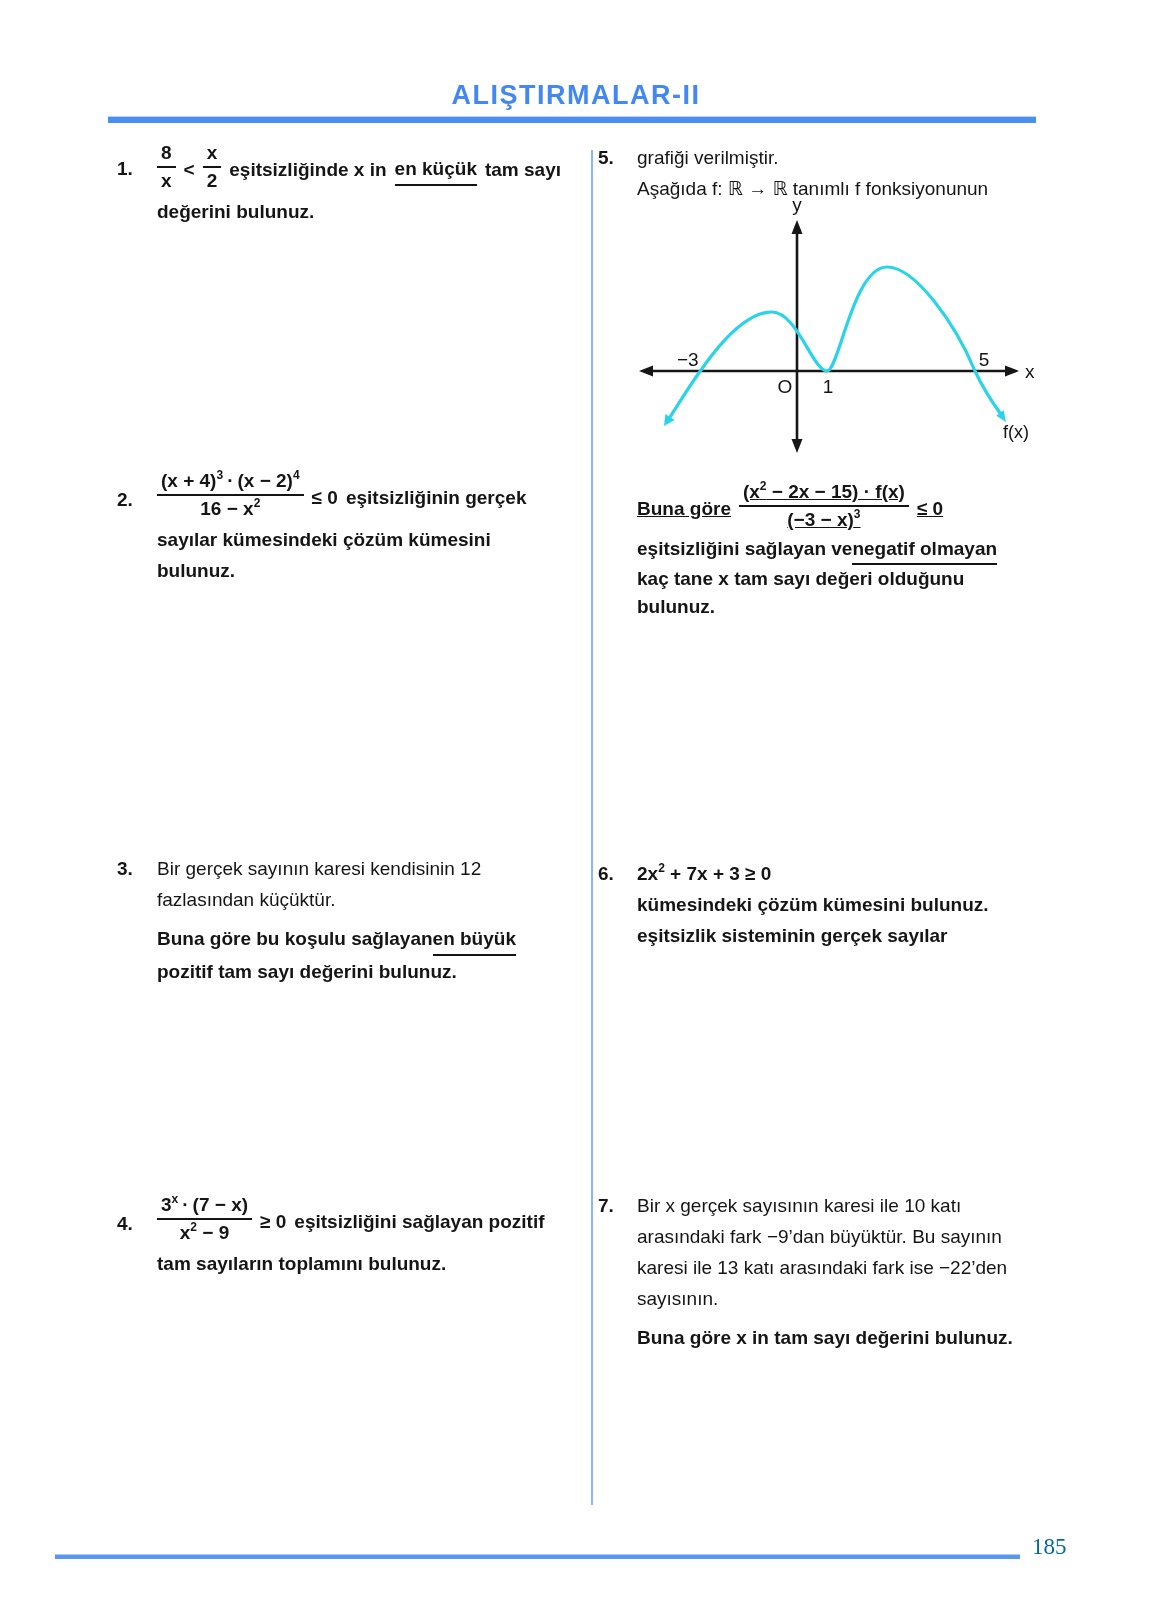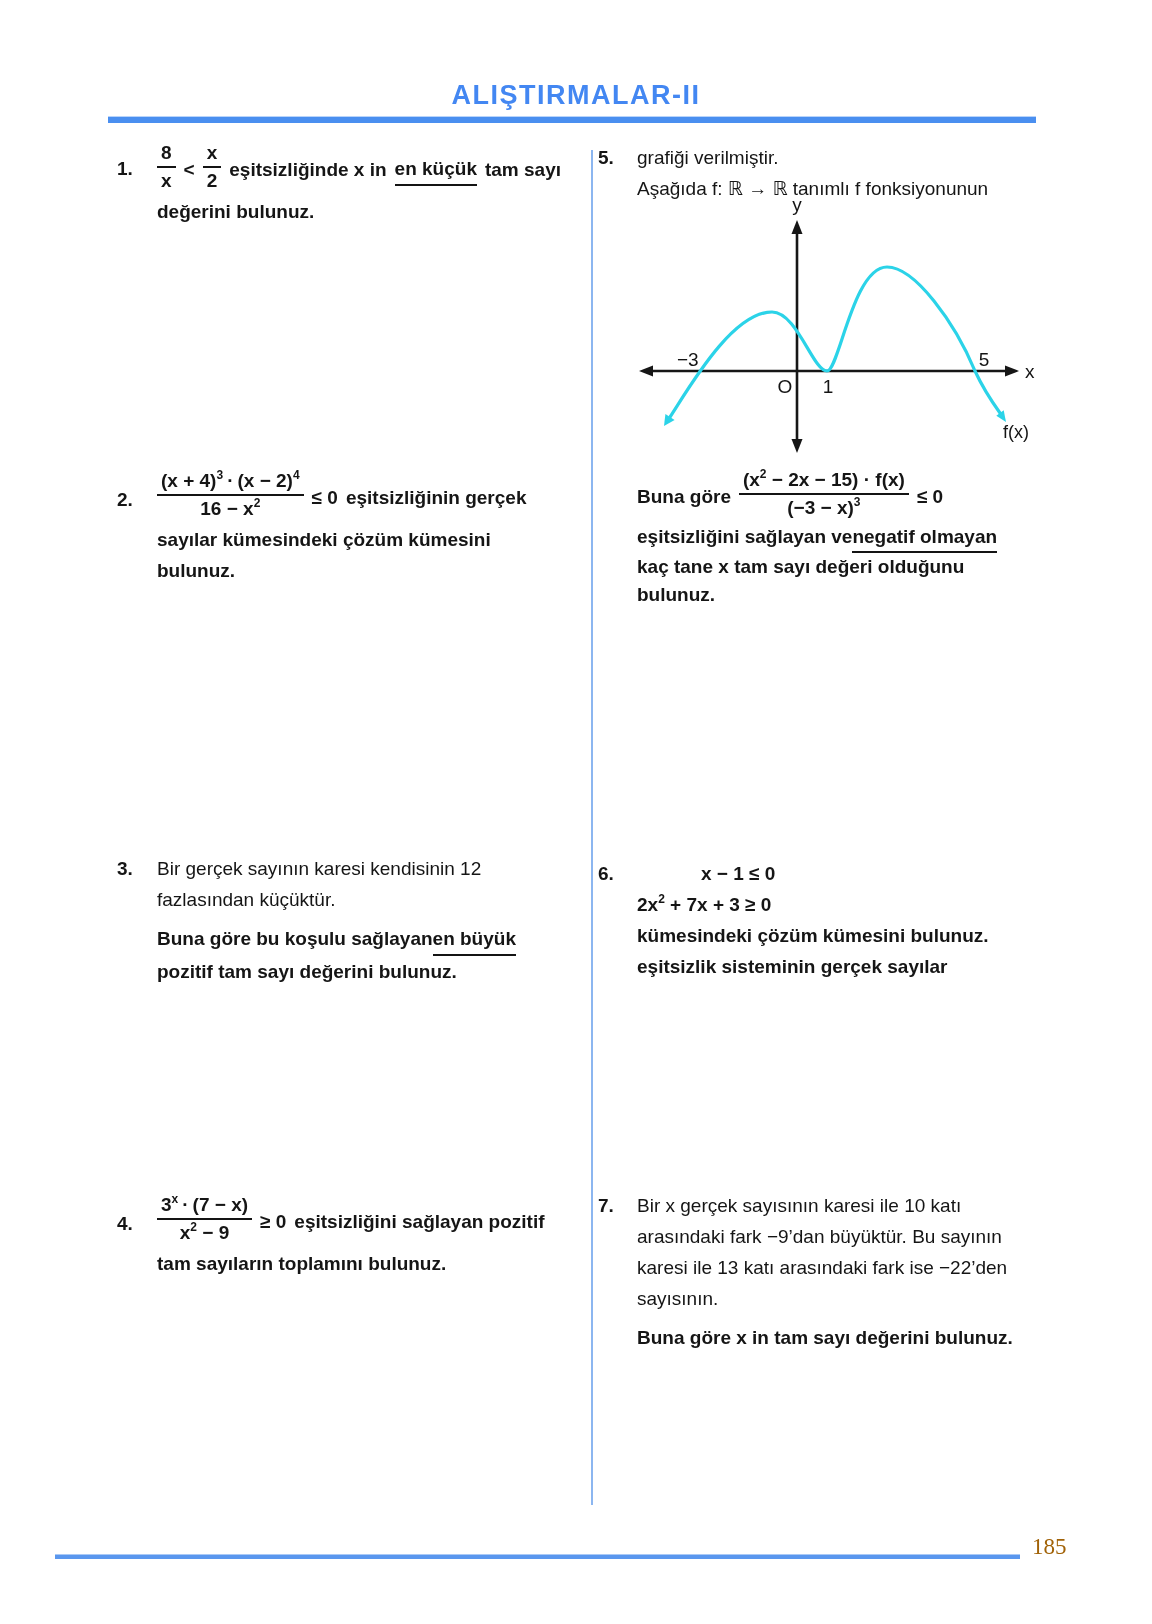--- a/index.html
+++ b/index.html
@@ -6,21 +6,21 @@
   .page{position:relative;width:1152px;height:1624px;background:#fff;overflow:hidden;
         font-family:"Liberation Sans","DejaVu Sans",sans-serif;color:#151515;}
   .title{position:absolute;top:80px;left:0;width:100%;text-align:center;
          font-size:27px;font-weight:bold;letter-spacing:1.5px;color:#4387f2;}
   .title-rule{position:absolute;top:116px;left:108px;width:928px;height:6px;
               background:#4a8ff0;border-top:1px solid #b9d4fa;}
   .divider{position:absolute;left:591px;top:150px;width:2px;height:1355px;background:#8cb6f0;}
   .footer-rule{position:absolute;left:55px;top:1554px;width:965px;height:4px;
                background:#5a97ee;border-top:1px solid #a9c9f6;}
   .page-number{position:absolute;left:1032px;top:1534px;font-family:"Liberation Serif","DejaVu Serif",serif;
-               font-size:23px;color:#a16207;}
+               font-size:23px;color:#0369a1;}
 
   .problem{position:absolute;display:flex;align-items:flex-start;}
   .pnum{flex:none;width:40px;font-weight:bold;font-size:19px;line-height:31px;}
   .pnum.vctr{padding-top:14px;}
   .pnum.vctr-sm{padding-top:11px;}
   .pbody{font-size:19px;line-height:31px;}
   .bold{font-weight:bold;}
   .reg{font-weight:normal;}
   .ln{white-space:nowrap;}
   .lnflex{display:flex;white-space:nowrap;}
@@ -35,21 +35,21 @@
   sup{font-size:12px;position:relative;top:-1px;vertical-align:super;line-height:0;}
   .dotsp{padding:0 4px;}
 
   .graph{display:block;margin-top:-9px;}
   .ax{stroke:#161616;stroke-width:2.6;}
   .axf{fill:#161616;}
   .curve{fill:none;stroke:#2bd3e8;stroke-width:3.2;stroke-linecap:round;}
   .cf{fill:#2bd3e8;}
   .graph text{font-size:19px;fill:#141414;font-family:"Liberation Sans","DejaVu Sans",sans-serif;}
   .graph text.fx{font-size:18px;}
-  .frm{margin-top:6px;}
+  .frm{margin-top:18px;text-decoration:underline;}
   .tight .ln,.tight .lnflex{line-height:28px;}
 </style>
 </head>
 <body>
 
 <div class="page">
 
   <div class="title">ALIŞTIRMALAR-II</div>
   <div class="title-rule"></div>
   <div class="divider"></div>
@@ -162,21 +162,20 @@
         </div>
         <div class="ln bold">kaç tane x tam sayı değeri olduğunu</div>
         <div class="ln bold">bulunuz.</div>
       </div>
     </div>
   </section>
 
   <section class="problem" style="left:598px;top:858px;width:450px;">
     <div class="pnum" style="width:39px;">6.</div>
     <div class="pbody bold">
-      <div class="ln indent1">x − 1 ≤ 0</div>
       <div class="ln"><span>2x</span><sup>2</sup><span> + 7x + 3 ≥ 0</span></div>
       <div class="ln">kümesindeki çözüm kümesini bulunuz.</div>
       <div class="ln">eşitsizlik sisteminin gerçek sayılar</div>
     </div>
   </section>
 
   <section class="problem" style="left:598px;top:1190px;width:450px;">
     <div class="pnum" style="width:39px;">7.</div>
     <div class="pbody">
       <div class="ln reg">Bir x gerçek sayısının karesi ile 10 katı</div>

